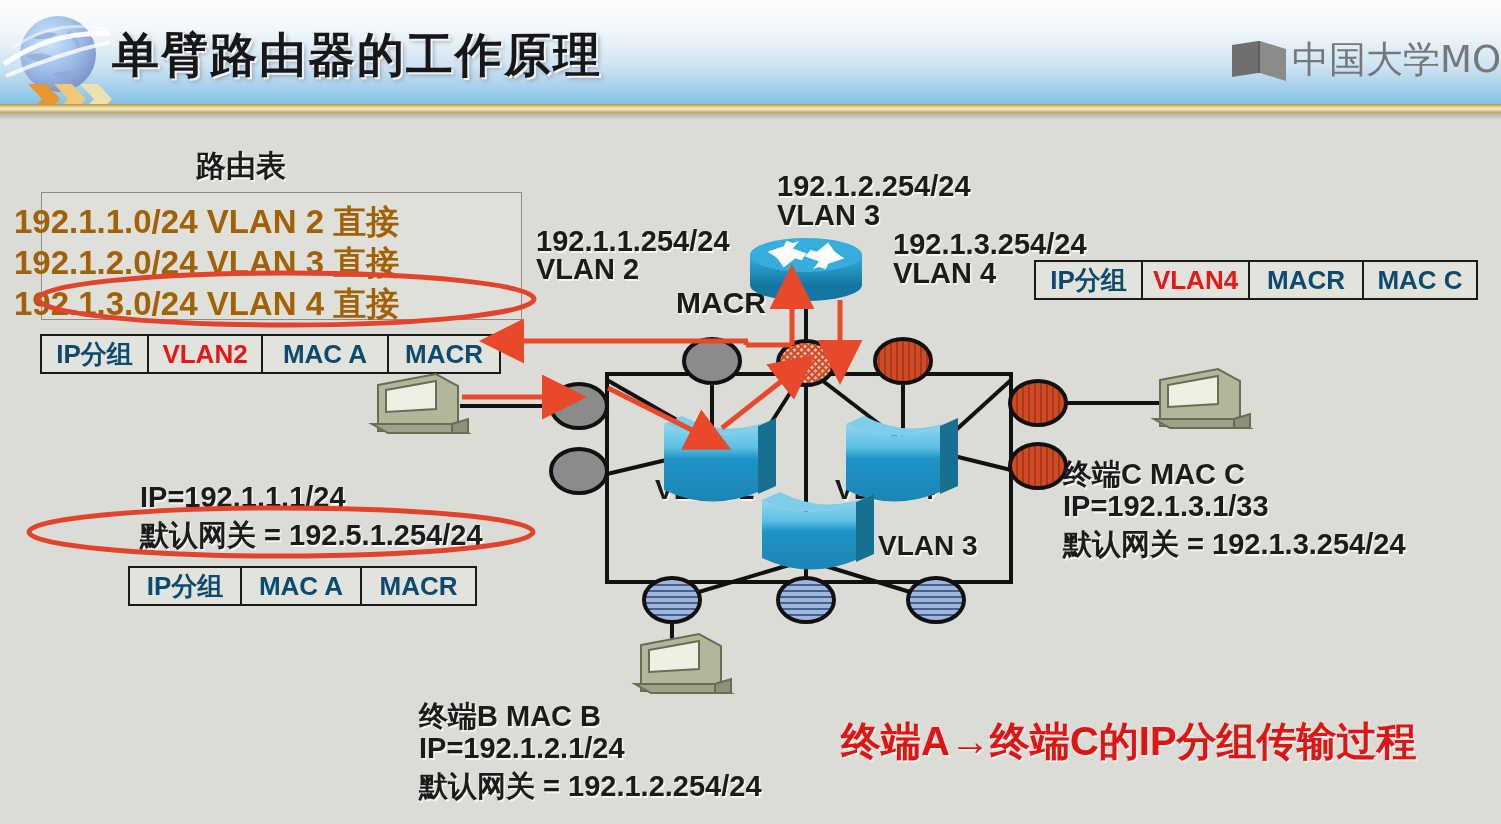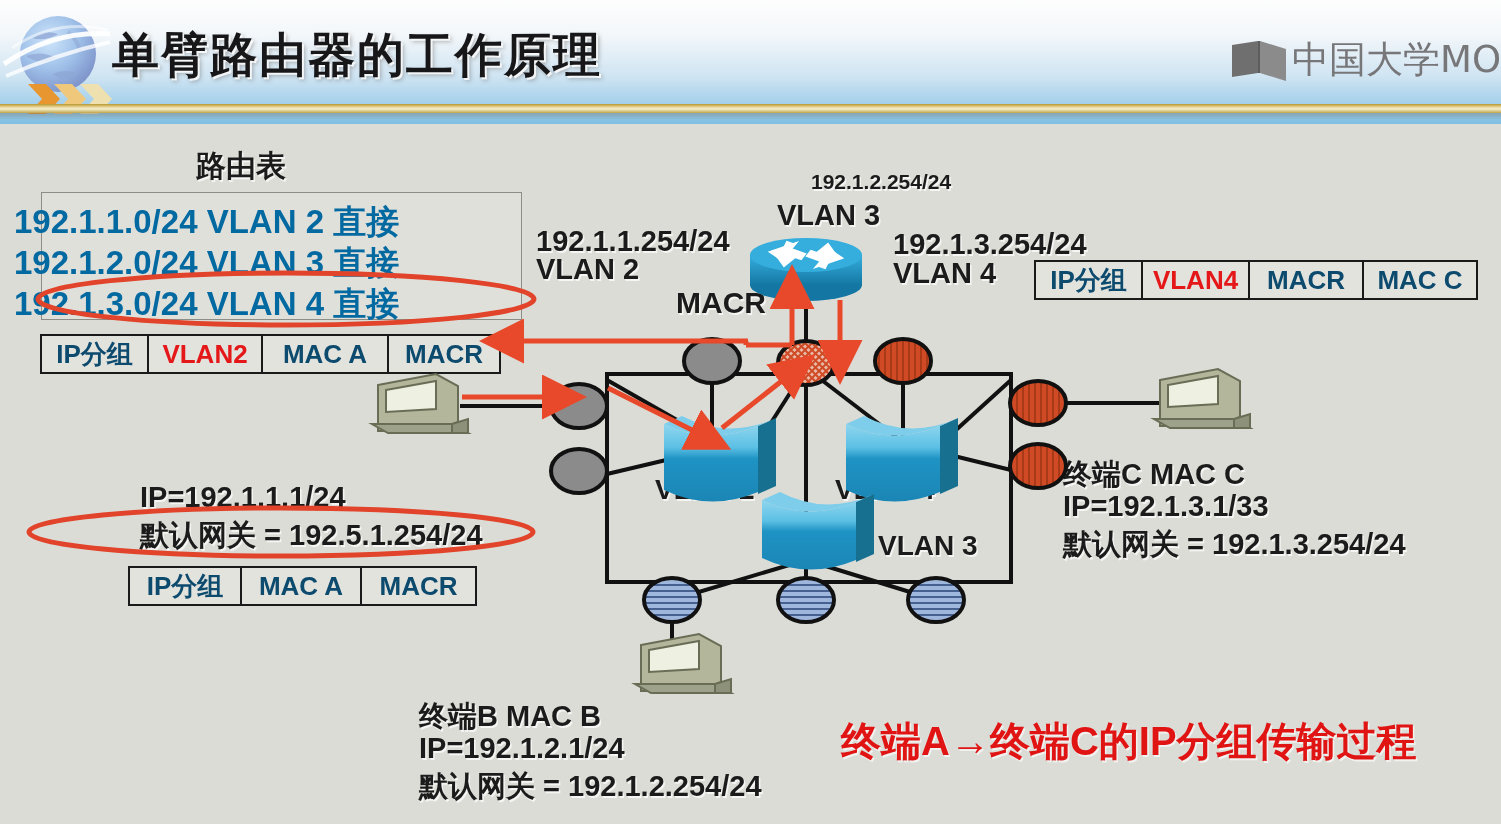--- a/index.html
+++ b/index.html
@@ -6,21 +6,21 @@
   body{
     width:1501px;height:824px;overflow:hidden;
     font-family:"Liberation Sans","DejaVu Sans",sans-serif;
     background:#dcdcd7;
     position:relative;
   }
   #stage{position:absolute;left:0;top:0;width:1501px;height:824px;}
 
   
   .header{
-    position:absolute;left:0;top:0;width:1501px;height:124px;
+    position:absolute;left:0;top:0;width:1501px;height:106px;
     background:linear-gradient(to bottom,#fdfdfd 0%,#f3f7fa 28%,#cfe4f2 62%,#9fcdea 86%,#7fbfe2 100%);
     overflow:hidden;
   }
   .hdr-gold{
     position:absolute;left:0;top:104px;width:1501px;height:9px;
     background:linear-gradient(to bottom,#b8962f 0%,#e8d79a 35%,#f4eecd 55%,#c0a44a 100%);
   }
   .hdr-shadow{
     position:absolute;left:0;top:113px;width:1501px;height:7px;
     background:linear-gradient(to bottom,rgba(120,120,115,.45),rgba(220,220,215,0));
@@ -44,21 +44,21 @@
   
   .t{position:absolute;white-space:nowrap;color:#1b1b1b;font-weight:bold;}
   .shadowtxt{text-shadow:1.5px 1.5px 0 rgba(255,255,255,.7);}
 
   
   .rt-title{left:196px;top:146px;font-size:30px;}
   .rt-box{
     position:absolute;left:41px;top:192px;width:479px;height:126px;
     border:1.5px solid #8d8d88;background:#e0e0db;
   }
-  .rt-row{position:absolute;left:14px;font-size:33px;font-weight:bold;color:#0369a1;white-space:nowrap;}
+  .rt-row{position:absolute;left:14px;font-size:33px;font-weight:bold;color:#a16207;white-space:nowrap;}
   .rt-r0{top:200px;}
   .rt-r1{top:241px;}
   .rt-r2{top:282px;}
 
   
   .frame{position:absolute;display:flex;border:2.5px solid #1a1a1a;background:#e3e3de;}
   .frame .cell{
     display:flex;align-items:center;justify-content:center;
     font-weight:bold;white-space:nowrap;border-right:2.5px solid #1a1a1a;
   }
@@ -79,21 +79,21 @@
   #frameC .cell:nth-child(4){width:112px;}
 
   #frameB{left:128px;top:566px;height:36px;font-size:26px;}
   #frameB .cell:nth-child(1){width:110px;}
   #frameB .cell:nth-child(2){width:118px;}
   #frameB .cell:nth-child(3){width:113px;}
 
   
   .if1a{left:536px;top:225px;font-size:29px;}
   .if1b{left:536px;top:253px;font-size:29px;}
-  .if2a{left:777px;top:170px;font-size:21px;margin-left:34px;}
+  .if2a{left:777px;top:170px;font-size:29px;}
   .if2b{left:777px;top:199px;font-size:29px;}
   .if3a{left:893px;top:228px;font-size:29px;}
   .if3b{left:893px;top:257px;font-size:29px;}
   .macr{left:676px;top:286px;font-size:30px;}
 
   
   .vl2{left:655px;top:474px;font-size:28px;}
   .vl4{left:835px;top:474px;font-size:28px;}
   .vl3{left:878px;top:530px;font-size:28px;}
 

